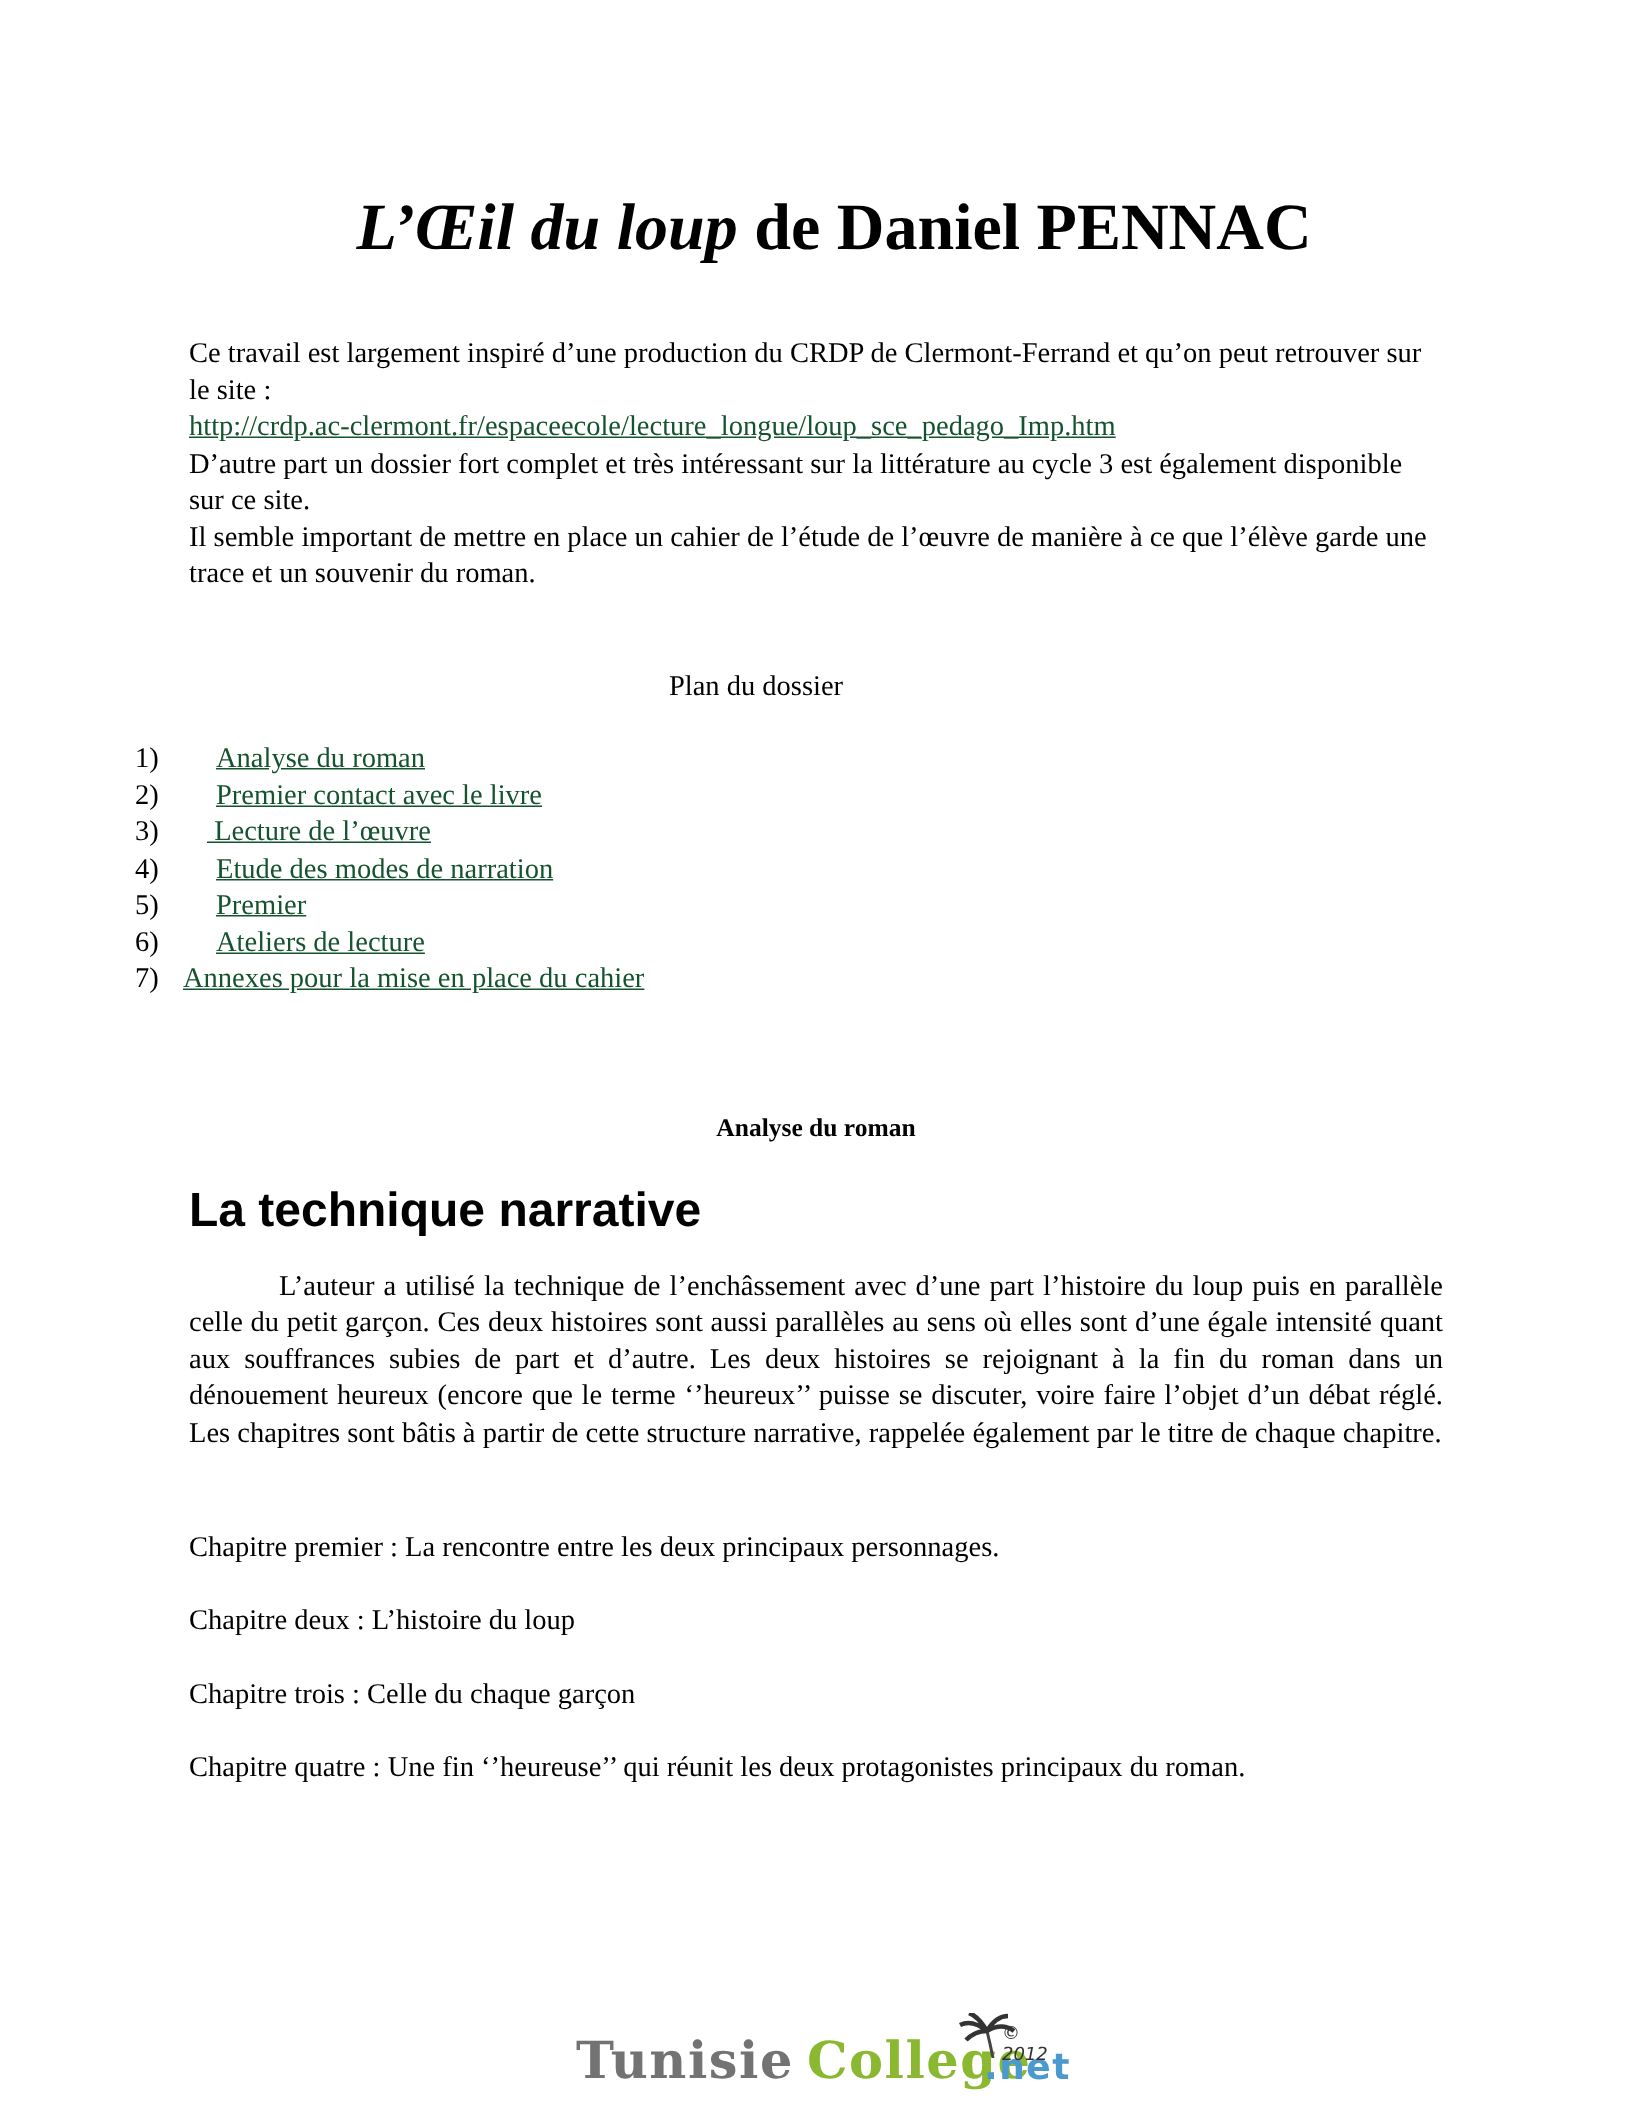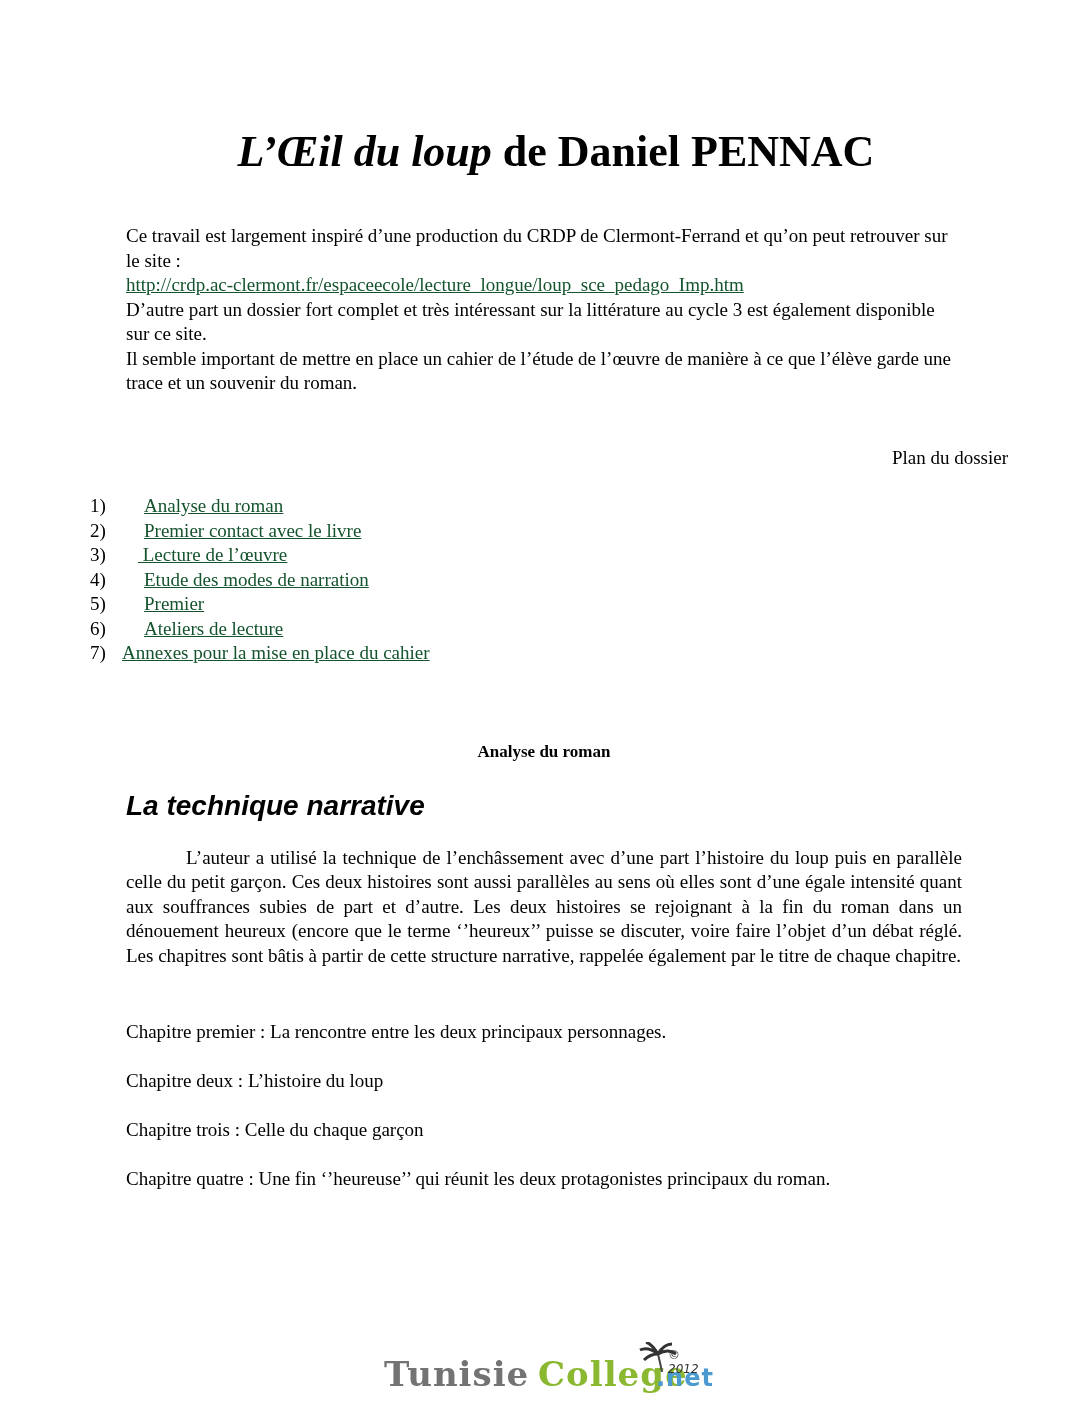--- a/index.html
+++ b/index.html
@@ -4,27 +4,27 @@
 <style>
   html, body { margin: 0; padding: 0; background: #ffffff; }
   body { width: 1088px; height: 1408px; position: relative; overflow: hidden;
          font-family: "Liberation Serif", "DejaVu Serif", serif; color: #000; }
   .abs { position: absolute; }
   .title { left: 0; width: 1088px; top: 122px; text-align: center; font-size: 44px; font-weight: bold; line-height: 60px; }
   .title i { font-style: italic; margin-left: 24px; }
   .intro { left: 126px; top: 224px; width: 830px; font-size: 19px; line-height: 24.5px; }
   .intro p { margin: 0; }
   a.link { color: #14532d; text-decoration: underline; }
-  .plan-title { left: 0; width: 1008px; top: 446px; text-align: right; font-size: 19px; line-height: 24px; }
+  .plan-title { left: 0; width: 1008px; top: 446px; text-align: center; font-size: 19px; line-height: 24px; }
   .plan { left: 90px; top: 494px; font-size: 19px; line-height: 24.5px; margin: 0; padding: 0; list-style: none; }
   .plan li { display: flex; }
   .plan .num { width: 54px; display: inline-block; }
   .plan .num.tight { width: 32px; }
   .section-title { left: 0; width: 1088px; top: 740px; text-align: center; font-size: 17px; font-weight: bold; line-height: 24px; }
-  .h2 { left: 126px; top: 788px; font-family: "Liberation Sans", "DejaVu Sans", sans-serif; font-size: 28px; font-weight: bold; line-height: 36px; font-style: italic; }
+  .h2 { left: 126px; top: 788px; font-family: "Liberation Sans", "DejaVu Sans", sans-serif; font-size: 32px; font-weight: bold; line-height: 36px; }
   .para { left: 126px; top: 846px; width: 836px; font-size: 19px; line-height: 24.4px; text-align: justify; margin: 0; text-indent: 60px; }
   .chap { left: 126px; font-size: 19px; line-height: 24px; }
   .logo { left: 384px; top: 1346px; width: 330px; height: 56px; }
   .logo .word { position: absolute; top: 8px; font-family: "DejaVu Serif", serif; font-weight: bold; font-size: 34px; letter-spacing: 1px; }
   .logo .tunisie { left: 0; color: #737373; }
   .logo .college { left: 154px; color: #8ab830; }
   .logo .net { left: 272px; top: 18px; font-size: 24px; color: #4a9ad0; font-weight: bold; font-family: "DejaVu Sans", sans-serif; }
   .logo .copy { position: absolute; left: 284px; top: 2px; font-size: 12px; font-style: italic; color: #333; font-family: "DejaVu Sans", sans-serif; }
   .logo .palm { position: absolute; left: 254px; top: -4px; }
 </style>

